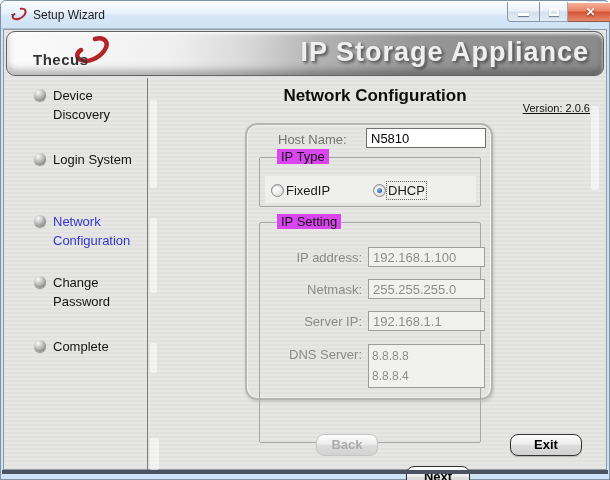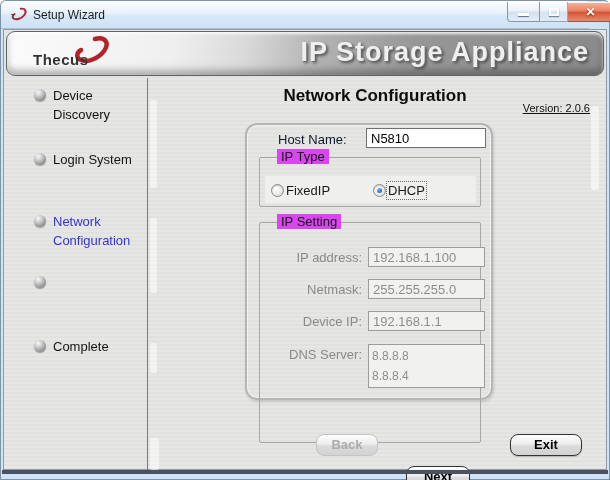--- a/index.html
+++ b/index.html
@@ -89,21 +89,21 @@
   }
   .version {
     position:absolute; left:518px; top:102px; width:72px; text-align:right;
     font-size:11px; color:#111; text-decoration:underline; cursor:pointer;
   }
   .outer-box {
     position:absolute; left:245px; top:123px; width:248px; height:277px;
     border:2px solid #b5b5b5; border-radius:12px;
     box-shadow: inset 0 0 0 1px rgba(255,255,255,.55), 1px 2px 3px rgba(0,0,0,.13);
   }
-  .field-label { position:absolute; font-size:13px; color:#0f172a;text-align:center; }
+  .field-label { position:absolute; font-size:13px; color:#737373;text-align:center; }
   .field-label.dim { color:#8a8a8a; }
   .text-input {
     position:absolute; height:20px; border:1px solid #707070; background:#fff;
     font-family:"Liberation Sans",sans-serif; font-size:13px; color:#000; padding:0 4px;
   }
   .text-input.disabled, textarea.disabled {
     background:#f1f1ef; border:1px solid #9c9c9c; color:#8d8d8d;
   }
   .group { position:absolute; border:1px solid #a6a6a6; border-radius:2px; }
   .legend {
@@ -194,20 +194,21 @@
   <div class="nav-item" style="top:150px">
     <span class="bullet"></span>
     <span class="nav-label">Login System</span>
   </div>
   <div class="nav-item active" style="top:212px">
     <span class="bullet"></span>
     <span class="nav-label">Network Configuration</span>
   </div>
   <div class="nav-item" style="top:273px">
     <span class="bullet"></span>
+    <span class="nav-label">Change Password</span>
   </div>
   <div class="nav-item" style="top:337px">
     <span class="bullet"></span>
     <span class="nav-label">Complete</span>
   </div>
 
   <div class="divider"></div>
   <div class="texture-strip" style="left:150px;top:100px;width:7px;height:88px"></div>
   <div class="texture-strip" style="left:150px;top:218px;width:7px;height:75px"></div>
   <div class="texture-strip" style="left:150px;top:343px;width:7px;height:30px"></div>
@@ -238,21 +239,21 @@
   <div class="group" style="left:259px;top:222px;width:222px;height:221px">
     <span class="legend">IP Setting</span>
   </div>
 
   <span class="field-label dim" style="left:262px;top:250px;width:100px;text-align:right">IP address:</span>
   <input class="text-input disabled" style="left: 368px; top: 247px; width: 117px;" disabled="" value="192.168.1.100">
 
   <span class="field-label dim" style="left:262px;top:282px;width:100px;text-align:right">Netmask:</span>
   <input class="text-input disabled" style="left: 368px; top: 279px; width: 117px;" disabled="" value="255.255.255.0">
 
-  <span class="field-label dim" style="left:262px;top:314px;width:100px;text-align:right">Device IP:</span>
+  <span class="field-label dim" style="left:262px;top:314px;width:100px;text-align:right">Server IP:</span>
   <input class="text-input disabled" style="left: 368px; top: 311px; width: 117px;" disabled="" value="192.168.1.1">
 
   <span class="field-label dim" style="left:262px;top:347px;width:100px;text-align:right">DNS Server:</span>
   <textarea class="dns-area disabled" disabled="" style="">8.8.8.8
 8.8.8.4</textarea>
 
   <div class="btn disabled btn-back">Back</div>
   <div class="btn primary btn-next">Next</div>
   <div class="btn primary btn-exit">Exit</div>
 

